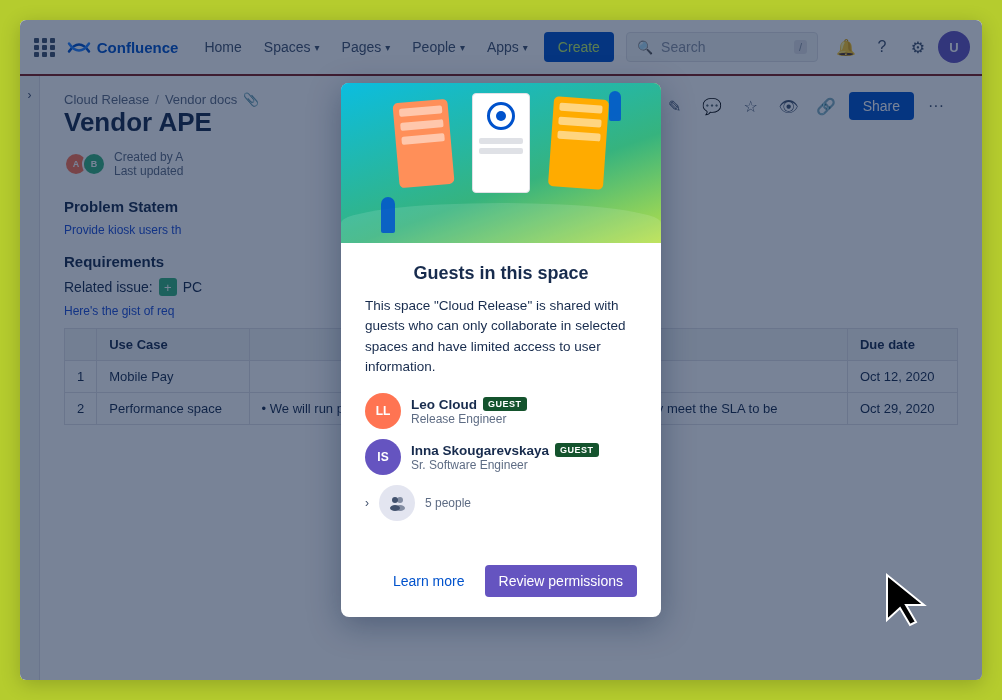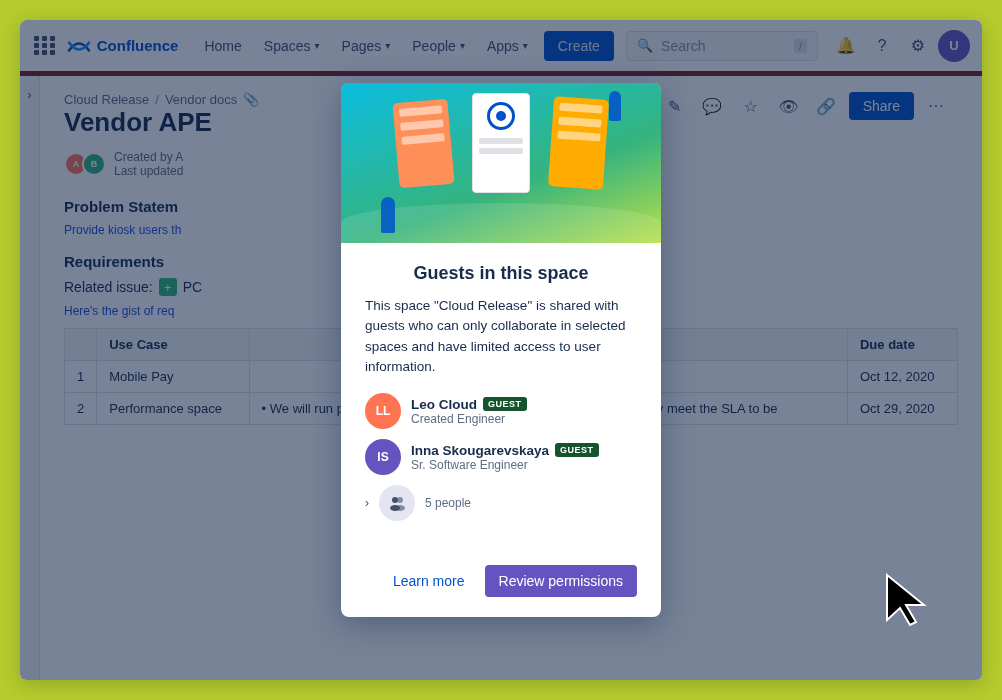--- a/index.html
+++ b/index.html
@@ -33,21 +33,21 @@
       z-index: 10;
     }
 
     
     .navbar {
       background: #fff;
       height: 56px;
       display: flex;
       align-items: center;
       padding: 0 12px;
-      border-bottom: 5px solid #7f1d1d;
+      border-bottom: 2px solid #7f1d1d;
       position: relative;
       z-index: 1;
       gap: 4px;
     }
 
     .navbar-grid-icon {
       width: 28px;
       height: 28px;
       display: flex;
       align-items: center;
@@ -108,21 +108,21 @@
       white-space: nowrap;
     }
 
     .nav-arrow {
       font-size: 10px;
       color: #42526e;
     }
 
     .create-btn {
       background: #0052cc;
-      color: #e5e5e5;
+      color: #bef264;
       border: none;
       padding: 7px 14px;
       border-radius: 4px;
       font-size: 14px;
       font-weight: 500;
       cursor: pointer;
       margin-left: 4px;
     }
 
     .search-bar {
@@ -736,21 +736,21 @@
 
           <div class="guest-item">
             <div class="guest-avatar">
               <div class="ga-1">LL</div>
             </div>
             <div class="guest-info">
               <div class="guest-name-row">
                 <span class="guest-name">Leo Cloud</span>
                 <span class="guest-badge">GUEST</span>
               </div>
-              <div class="guest-role">Created Engineer</div>
+              <div class="guest-role">Release Engineer</div>
             </div>
           </div>
 
           <div class="guest-item">
             <div class="guest-avatar">
               <div class="ga-2">IS</div>
             </div>
             <div class="guest-info">
               <div class="guest-name-row">
                 <span class="guest-name">Inna Skougarevskaya</span>

